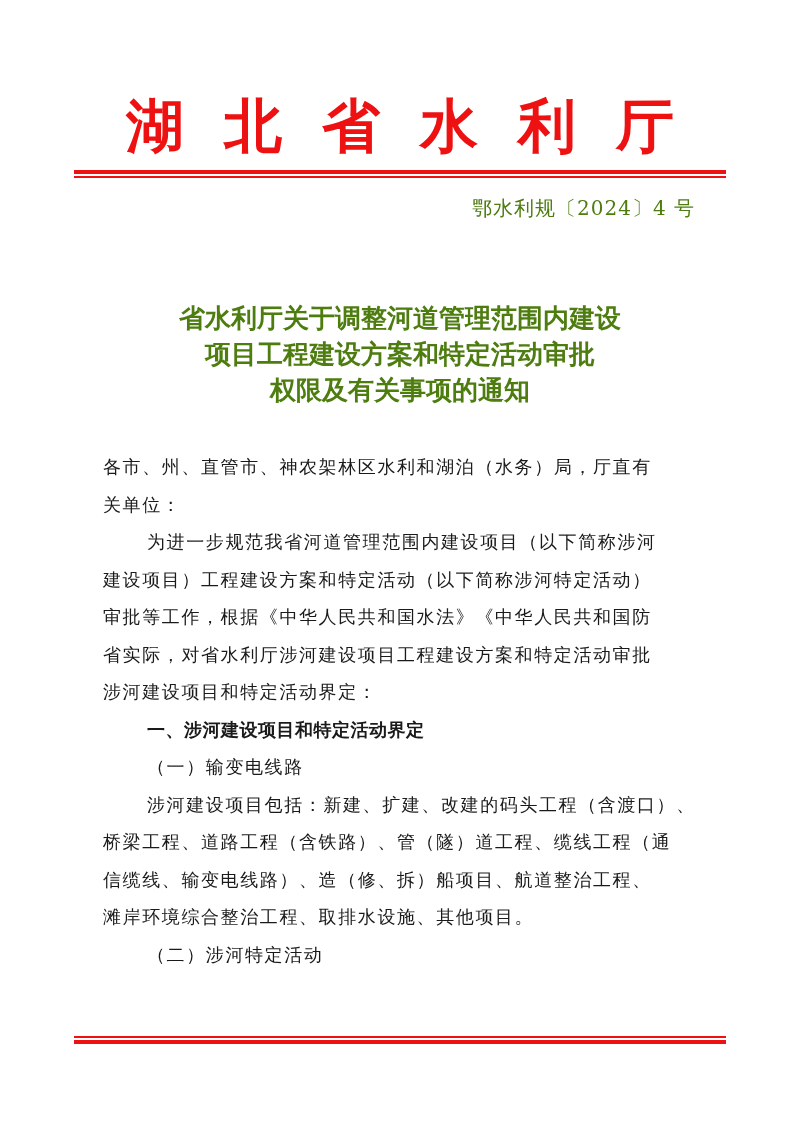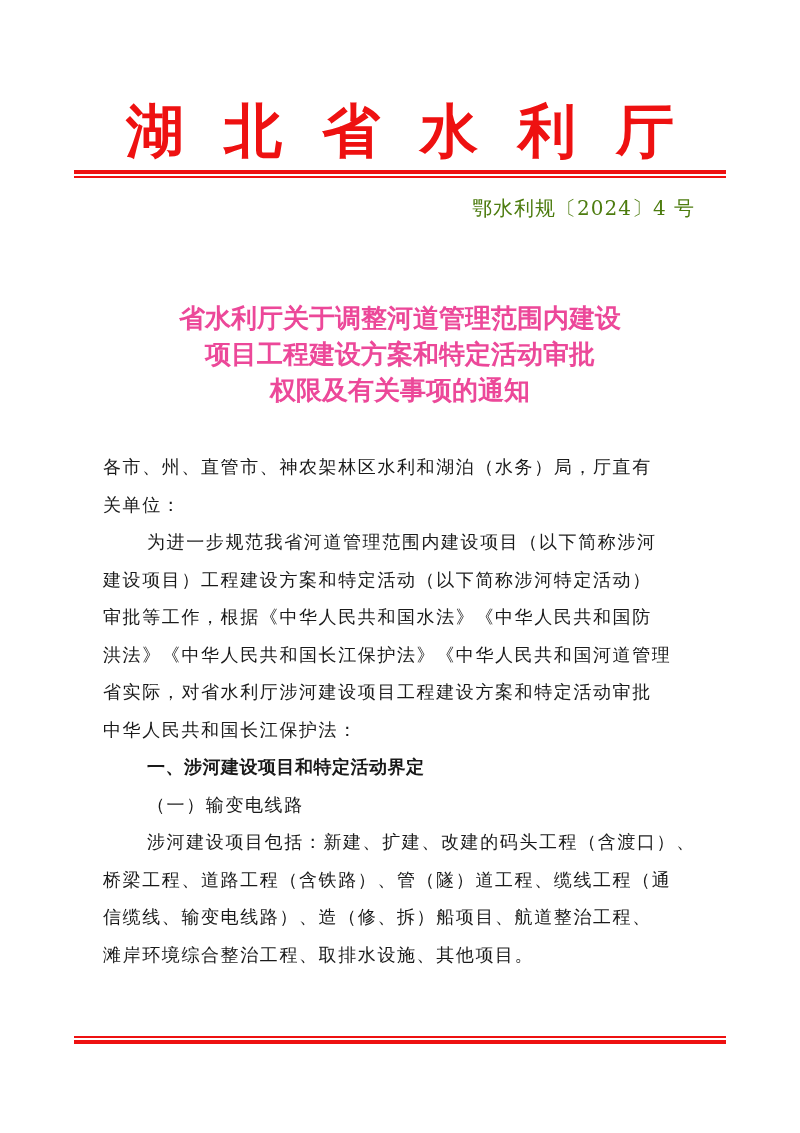--- a/index.html
+++ b/index.html
@@ -1,23 +1,23 @@
 <!DOCTYPE html>
 <html><head>
 <meta charset="utf-8">
 <style>
   html, body { margin: 0; padding: 0; background: #ffffff; }
   body { width: 800px; height: 1133px; position: relative; overflow: hidden; font-family: "DejaVu Serif", "Liberation Serif", serif; color: #111; }
-  .org-name { position: absolute; left: 0; right: 0; top: 96px; text-align: center; color: #ee1111; font-size: 58px; font-weight: bold; letter-spacing: 40px; padding-left: 40px; line-height: 70px; font-family: Liberation Sans, sans-serif; }
+  .org-name { position: absolute; left: 0; right: 0; top: 96px; text-align: center; color: #ee1111; font-size: 58px; font-weight: bold; letter-spacing: 40px; padding-left: 40px; line-height: 70px; font-family: Liberation Mono, monospace; }
   .rule { position: absolute; left: 74px; width: 652px; }
   .rule .thick { height: 4px; background: #ee1111; }
   .rule .thin { height: 1.5px; background: #ee1111; }
   .rule .gap { height: 2px; background: transparent; }
   .doc-number { position: absolute; right: 105px; top: 195px; font-size: 20px; color: #4d7c0f; letter-spacing: 1px; }
-  .doc-title { position: absolute; left: 0; right: 0; top: 300px; text-align: center; font-size: 26px; font-weight: bold; line-height: 36px; color: #ec4899; font-family: "DejaVu Serif", serif; }
+  .doc-title { position: absolute; left: 0; right: 0; top: 300px; text-align: center; font-size: 26px; font-weight: bold; line-height: 36px; color: #4d7c0f; font-family: "DejaVu Serif", serif; }
   .doc-title div { letter-spacing: 0px; }
   .body { position: absolute; left: 103px; width: 600px; top: 448px; font-size: 18px; line-height: 37.5px; color: #1a1a1a; letter-spacing: 1.6px; }
   .line { white-space: nowrap; height: 37.5px; }
   .indent { padding-left: 44px; }
   .h1 { font-weight: bold; font-family: "DejaVu Sans", sans-serif; letter-spacing: 0.5px; }
 </style>
 </head>
 <body>
 
 <div class="org-name">湖北省水利厅</div>
@@ -36,31 +36,31 @@
   <div>权限及有关事项的通知</div>
 </div>
 
 <div class="body">
   <div class="line">各市、州、直管市、神农架林区水利和湖泊（水务）局，厅直有</div>
   <div class="line">关单位：</div>
 
   <div class="line indent">为进一步规范我省河道管理范围内建设项目（以下简称涉河</div>
   <div class="line">建设项目）工程建设方案和特定活动（以下简称涉河特定活动）</div>
   <div class="line">审批等工作，根据《中华人民共和国水法》《中华人民共和国防</div>
-  <div class="line">洪法》《中华人民共和国长江保护法》《中华人民共和国河道管理</div>
   <div class="line">省实际，对省水利厅涉河建设项目工程建设方案和特定活动审批</div>
-  <div class="line">中华人民共和国长江保护法：</div>
+  <div class="line">涉河建设项目和特定活动界定：</div>
 
   <div class="line indent h1">一、涉河建设项目和特定活动界定</div>
   <div class="line indent">（一）输变电线路</div>
 
   <div class="line indent">涉河建设项目包括：新建、扩建、改建的码头工程（含渡口）、</div>
   <div class="line">桥梁工程、道路工程（含铁路）、管（隧）道工程、缆线工程（通</div>
   <div class="line">信缆线、输变电线路）、造（修、拆）船项目、航道整治工程、</div>
   <div class="line">滩岸环境综合整治工程、取排水设施、其他项目。</div>
 
+  <div class="line indent">（二）涉河特定活动</div>
 </div>
 
 <div class="rule" style="top:1036px;">
   <div class="thin"></div>
   <div class="gap"></div>
   <div class="thick"></div>
 </div>
 
 </body></html>

